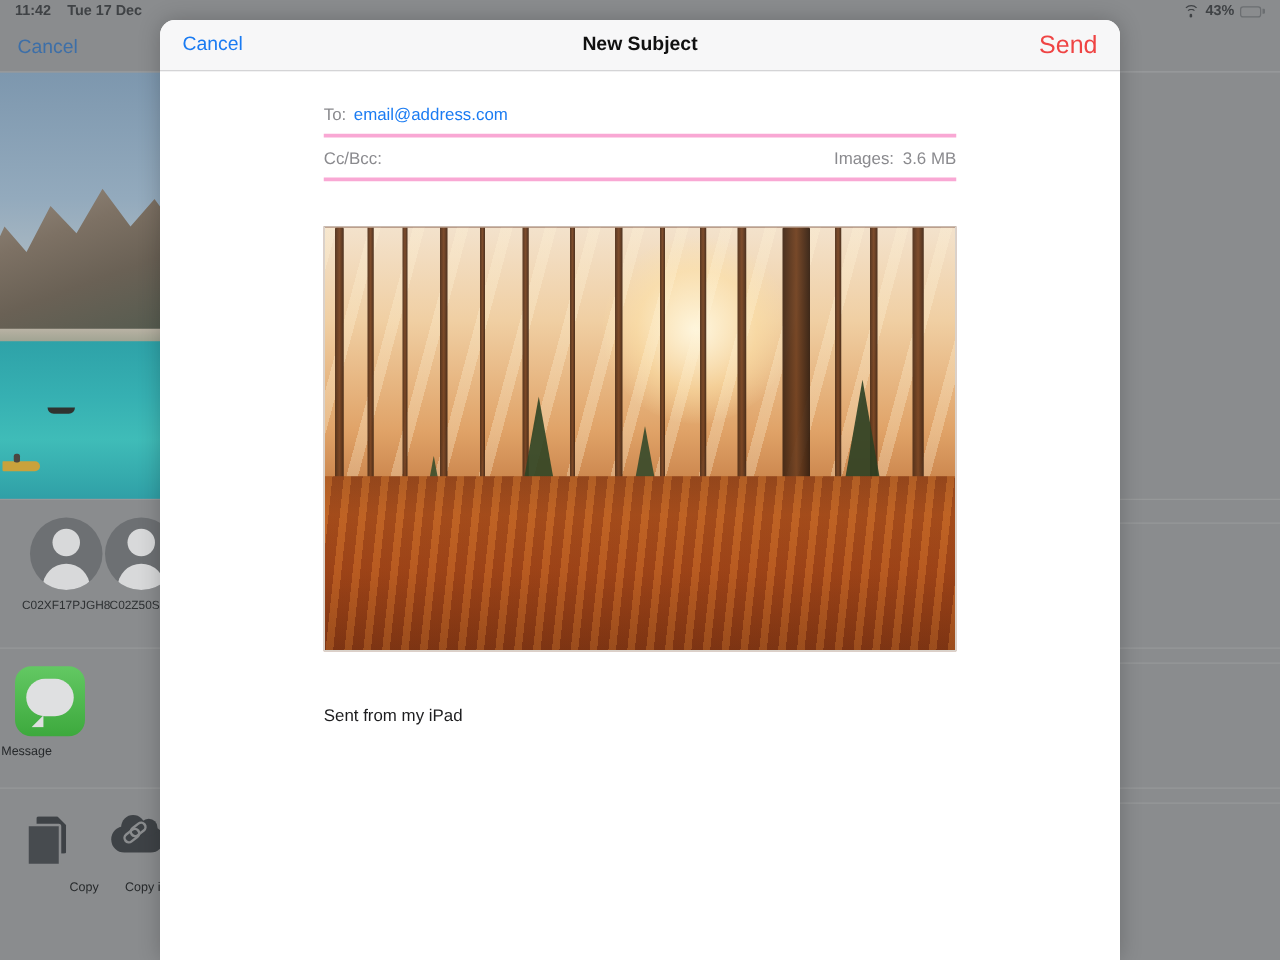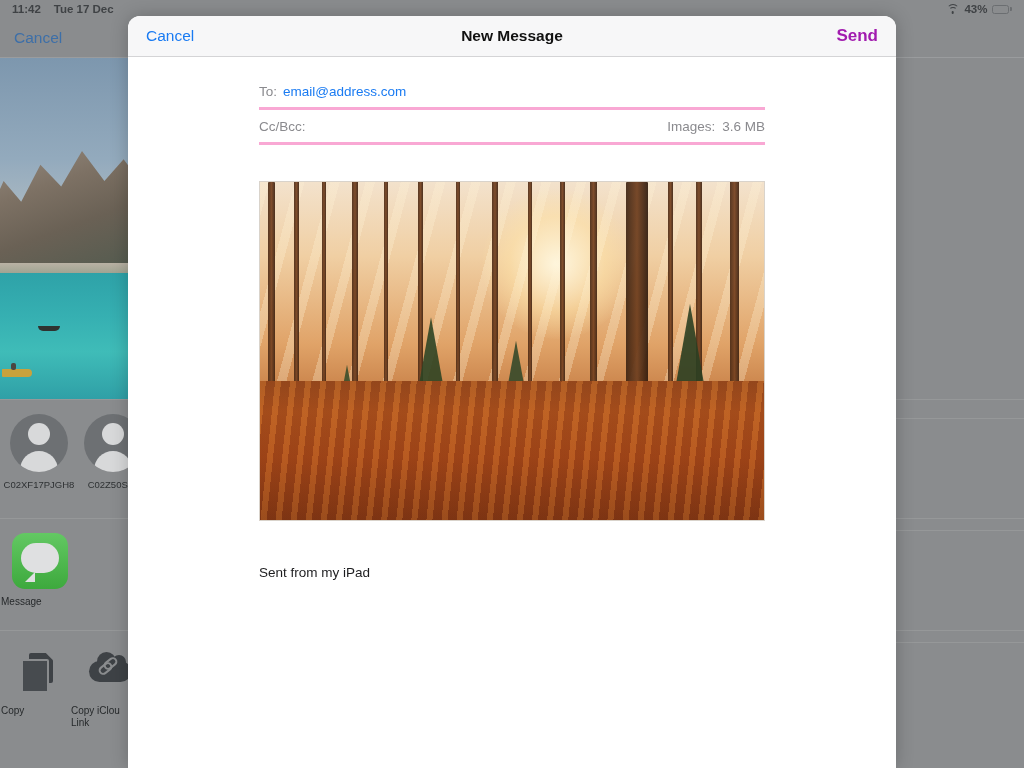--- a/index.html
+++ b/index.html
@@ -90,21 +90,21 @@
     background:#dfe0e1; clip-path:polygon(0 100%,100% 0,100% 100%); }
   .app-ic.mail { background:linear-gradient(#2f6fc4,#2aa3e0); }
   .app-ic.mail .env { position:absolute; left:7px; top:13px; width:42px; height:29px;
     background:#e9eaeb; border-radius:2px; }
   .app-ic.mail .env::after { content:""; position:absolute; left:0; top:0; width:42px; height:29px;
     background:linear-gradient(135deg,transparent 47%,#8fb6da 47%,#8fb6da 50%,transparent 50%),
                linear-gradient(225deg,transparent 47%,#8fb6da 47%,#8fb6da 50%,transparent 50%); }
   .app-lbl { margin-top:7px; font-size:10px; color:#26292b; }
 
   #actions-row { position:relative; height:120px; border-top:1px solid #969899; }
-  .act-item { position:absolute; top:14px; width:78px; text-align:left; }
+  .act-item { position:absolute; top:14px; width:78px; text-align:right; }
   .act-ic { width:54px; height:54px; margin:0 auto; position:relative; }
   .act-ic.copy::before { content:""; position:absolute; left:16px; top:8px; width:24px; height:30px;
     background:#3e4246; border-radius:2px; clip-path:polygon(0 0,70% 0,100% 24%,100% 100%,0 100%); }
   .act-ic.copy::after { content:""; position:absolute; left:8px; top:14px; width:24px; height:30px;
     background:#474b4f; border-radius:2px; border:2px solid #8a8c8e; }
   .act-ic.cloud .cl { position:absolute; left:6px; top:16px; width:42px; height:21px;
     background:#3e4246; border-radius:11px; }
   .act-ic.cloud .cl::before { content:""; position:absolute; left:8px; top:-9px; width:19px; height:19px;
     border-radius:50%; background:#3e4246; }
   .act-ic.cloud .cl::after { content:""; position:absolute; right:5px; top:-6px; width:14px; height:14px;
@@ -124,21 +124,21 @@
     background:#ffffff; border-radius:12px 12px 0 0; overflow:hidden; z-index:3;
     box-shadow:0 0 18px rgba(0,0,0,.22);
   }
   #compose-header {
     height:41px; background:#f7f7f8; border-bottom:1px solid #d4d4d6;
     display:flex; align-items:center; padding:0 18px; position:relative;
   }
   #hdr-cancel { font-size:15.5px; color:#1a7bf2; }
   #hdr-title { position:absolute; left:0; right:0; text-align:center;
     font-size:15.5px; font-weight:bold; color:#111; pointer-events:none; }
-  #hdr-send { margin-left:auto; font-size:17px; font-weight:bold; color:#a21caf; }
+  #hdr-send { margin-left:auto; font-size:20px; font-weight:normal; color:#ef4444; }
 
   #fields { padding:18px 0 0 0; }
   .fld { margin:0 131px; height:35px; display:flex; align-items:center;
     border-bottom:3px solid #f9a8d4; font-size:13.5px; }
   .fld .lbl { color:#8a8a8e; margin-right:6px; }
   .fld .val { color:#1a7bf2; }
   .fld .right { margin-left:auto; color:#8a8a8e; display:flex; gap:7px; }
 
   #body-area { padding:36px 131px 0 131px; }
   #embedded-photo {
@@ -197,21 +197,21 @@
         <div class="sky"></div>
         <div class="mtn"></div>
         <div class="shore"></div>
         <div class="lake"></div>
         <div class="boat1"></div>
         <div class="boat2"></div>
       </div>
     </div>
 
     <div id="airdrop-row">
-      <div class="ad-person" style="left:2px">
+      <div class="ad-person" style="left:16px">
         <div class="ad-av"></div>
         <div class="ad-name">C02XF17PJGH8</div>
       </div>
       <div class="ad-person" style="left:76px">
         <div class="ad-av"></div>
         <div class="ad-name">C02Z50S0L</div>
       </div>
     </div>
 
     <div id="apps-row">
@@ -243,21 +243,21 @@
       <div class="rrow"></div>
       <div class="rrow"></div>
       <div class="rrow"></div>
     </div>
   </div>
 
   <div id="compose">
 
     <div id="compose-header">
       <span id="hdr-cancel">Cancel</span>
-      <span id="hdr-title">New Message</span>
+      <span id="hdr-title">New Subject</span>
       <span id="hdr-send">Send</span>
     </div>
 
     <div id="fields">
       <div class="fld">
         <span class="lbl">To:</span>
         <span class="val">email@address.com</span>
       </div>
       <div class="fld">
         <span class="lbl">Cc/Bcc:</span>

